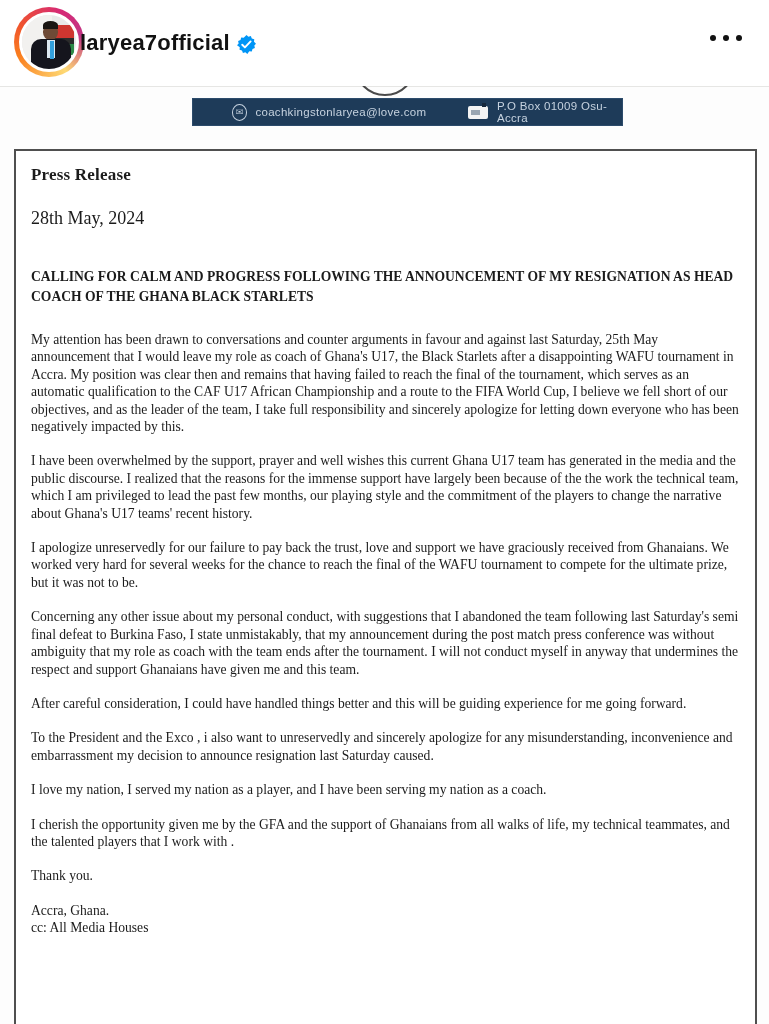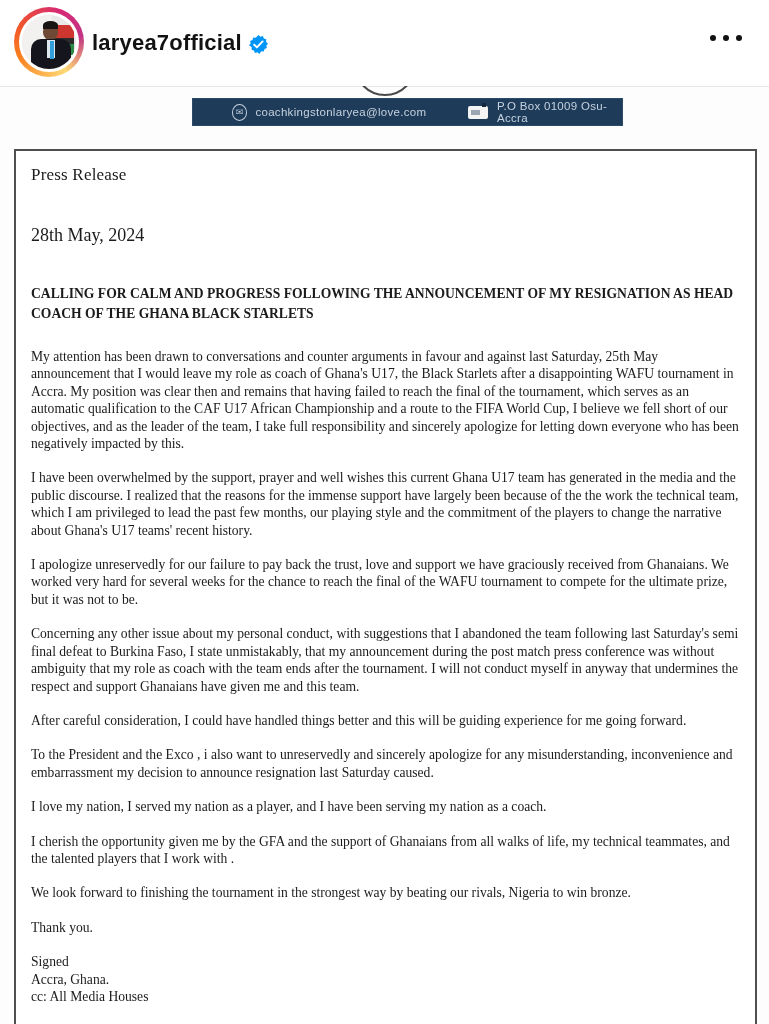--- a/index.html
+++ b/index.html
@@ -23,21 +23,21 @@
   }
   .avatar-photo .bg-left   { position:absolute; left:0; top:0; width:30px; height:54px; background:#f2f1ef; }
   .avatar-photo .flag-red  { position:absolute; right:2px; top:10px; width:20px; height:13px; background:#cf3630; }
   .avatar-photo .flag-black{ position:absolute; right:2px; top:23px; width:20px; height:6px; background:#2b2b2b; }
   .avatar-photo .flag-green{ position:absolute; right:2px; top:29px; width:20px; height:11px; background:#2c8a47; }
   .avatar-photo .head      { position:absolute; left:21px; top:8px; width:15px; height:17px; border-radius:50% 50% 45% 45%; background:#6e4a36; }
   .avatar-photo .hair      { position:absolute; left:21px; top:6px; width:15px; height:8px; border-radius:50% 50% 0 0; background:#191512; }
   .avatar-photo .suit      { position:absolute; left:9px; top:24px; width:40px; height:32px; border-radius:10px 10px 0 0; background:#15151d; }
   .avatar-photo .shirt     { position:absolute; left:25px; top:25px; width:8px; height:18px; background:#dce8f0; }
   .avatar-photo .tie       { position:absolute; left:27.5px; top:26px; width:4px; height:18px; background:#33a0dd; }
-  .username-row { position:absolute; left:92px; top:0; height:86px; display:flex; align-items:center; gap:7px; }
+  .username-row { position:absolute; left:80px; top:0; height:86px; display:flex; align-items:center; gap:7px; }
   .username { font-size:22px; font-weight:700; color:#121212; letter-spacing:.2px; }
   .verified { display:inline-flex; width:19px; height:19px; margin-top:3px; }
   .more-btn { position:absolute; right:23px; top:31px; display:flex; gap:7px; cursor:pointer; padding:4px; }
   .more-btn .dot { width:6px; height:6px; border-radius:50%; background:#111; }
 
   
   .scan {
     position:absolute; top:86px; left:0; width:769px; height:938px;
     background:#fdfdfd; border-top:1px solid #e6e6e4;
   }
@@ -67,21 +67,21 @@
   .mailbox-ic::after { content:""; position:absolute; right:2px; top:-3px; width:4px; height:4px; background:#16283c; }
   .mailbox-ic::before { content:""; position:absolute; left:3px; top:4px; width:9px; height:5px; background:#9aa6b2; }
 
   
   .letter {
     position:absolute; left:14px; top:62px; width:743px; height:890px;
     background:#fff; border:2px solid #4f4f4f; border-bottom:none;
     padding:14px 15px 0 15px;
     font-family:"Liberation Serif", serif; color:#1b1b1b;
   }
-  .letter-title { font-size:17px; font-weight:400; margin-bottom:40px; letter-spacing:.2px; }
+  .letter-title { font-size:17px; font-weight:700; margin-bottom:23px; letter-spacing:.2px; }
   .letter-date  { font-size:18px; margin-bottom:38px; }
   .letter-heading { font-size:13.6px; font-weight:700; line-height:20px; margin-bottom:24px; }
   .letter p { font-size:13.6px; line-height:17.4px; margin-bottom:17px; }
   .sig-block { font-size:13.6px; line-height:17.4px; }
   .sig-block .cc-bold { font-weight:400; }
 </style>
 </head>
 <body>
 
 <div class="page">
@@ -135,25 +135,23 @@
       <div class="letter-heading">CALLING FOR CALM AND PROGRESS FOLLOWING THE ANNOUNCEMENT OF MY RESIGNATION AS HEAD COACH OF THE GHANA BLACK STARLETS</div>
 
       <p>My attention has been drawn to conversations and counter arguments in favour and against last Saturday, 25th May announcement that I would leave my role as coach of Ghana's U17, the Black Starlets after a disappointing WAFU tournament in Accra. My position was clear then and remains that having failed to reach the final of the tournament, which serves as an automatic qualification to the CAF U17 African Championship and a route to the FIFA World Cup, I believe we fell short of our objectives, and as the leader of the team, I take full responsibility and sincerely apologize for letting down everyone who has been negatively impacted by this.</p>
       <p>I have been overwhelmed by the support, prayer and well wishes this current Ghana U17 team has generated in the media and the public discourse. I realized that the reasons for the immense support have largely been because of the the work the technical team, which I am privileged to lead the past few months, our playing style and the commitment of the players to change the narrative about Ghana's U17 teams' recent history.</p>
       <p>I apologize unreservedly for our failure to pay back the trust, love and support we have graciously received from Ghanaians. We worked very hard for several weeks for the chance to reach the final of the WAFU tournament to compete for the ultimate prize, but it was not to be.</p>
       <p>Concerning any other issue about my personal conduct, with suggestions that I abandoned the team following last Saturday's semi final defeat to Burkina Faso, I state unmistakably, that my announcement during the post match press conference was without ambiguity that my role as coach with the team ends after the tournament. I will not conduct myself in anyway that undermines the respect and support Ghanaians have given me and this team.</p>
       <p>After careful consideration, I could have handled things better and this will be guiding experience for me going forward.</p>
       <p>To the President and the Exco , i also want to unreservedly and sincerely apologize for any misunderstanding, inconvenience and embarrassment my decision to announce resignation last Saturday caused.</p>
       <p>I love my nation, I served my nation as a player, and I have been serving my nation as a coach.</p>
       <p>I cherish the opportunity given me by the GFA and the support of Ghanaians from all walks of life, my technical teammates, and the talented players that I work with .</p>
-      <p>We look forward to finishing the tournament in the strongest way by beating our rivals, Nigeria to win bronze.</p>
 
       <p>Thank you.</p>
 
       <div class="sig-block">
-        <div>Signed</div>
         <div>Accra, Ghana.</div>
         <div><span>cc: </span><span class="cc-bold">All Media Houses</span></div>
       </div>
     </div>
   </div>
 
 </div>
 
 </body></html>

